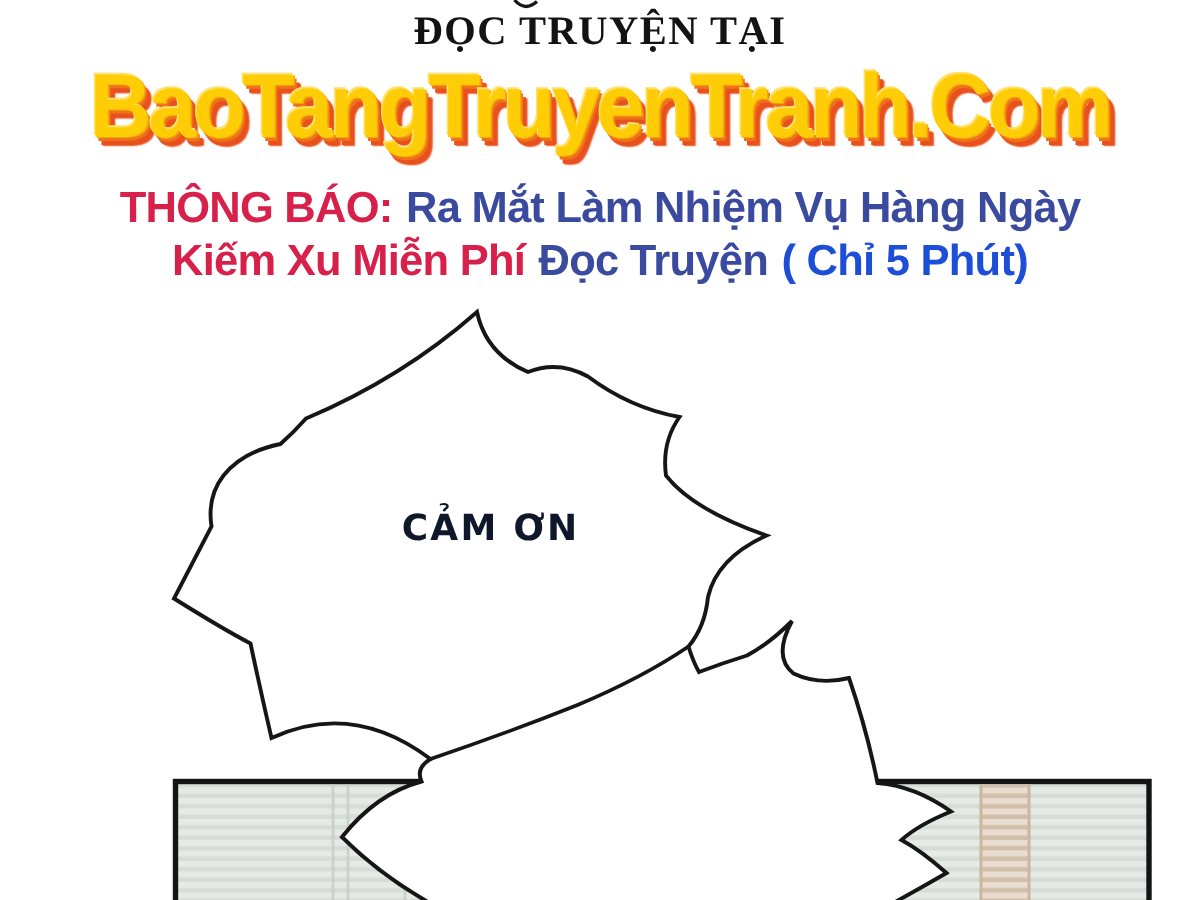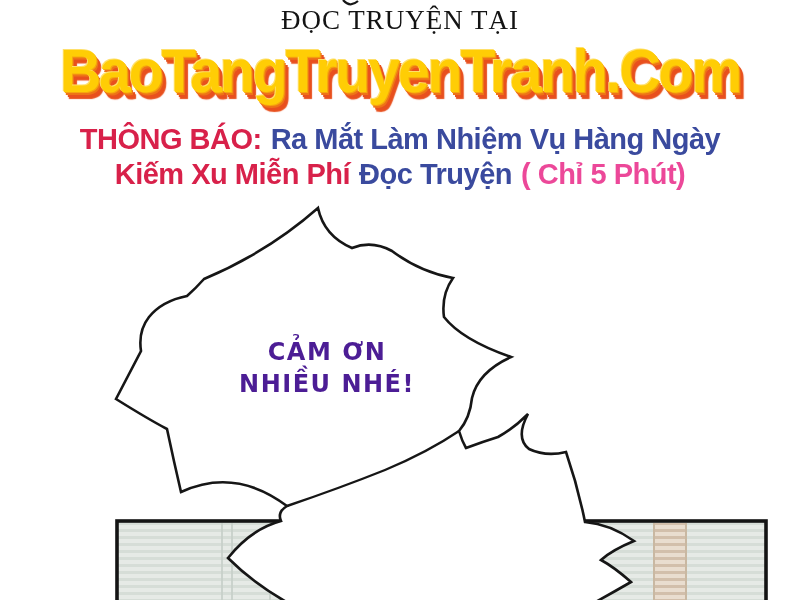--- a/index.html
+++ b/index.html
@@ -2,21 +2,21 @@
 <html><head>
 <meta charset="utf-8">
 <style>
   html,body{margin:0;padding:0;background:#ffffff;}
   #page{position:relative;width:800px;height:600px;background:#ffffff;overflow:hidden;
         font-family:"Liberation Sans",sans-serif;}
 
   
   .read-at{
     position:absolute;top:5px;left:0;width:100%;text-align:center;
-    font-family:"Liberation Serif",serif;font-size:27px;font-weight:400;
+    font-family:"Liberation Serif",serif;font-size:27px;font-weight:700;
     letter-spacing:1px;color:#131313;white-space:nowrap;
   }
   .site-title{
     position:absolute;top:36px;left:50%;transform:translateX(-50%) scaleY(1.06);
     transform-origin:top center;
     font-family:"Liberation Sans",sans-serif;font-weight:800;font-size:57px;
     letter-spacing:-2px;white-space:nowrap;
     color:#ffcd05;
     text-shadow:-1px -1px 0 #ffe06a,
                  1px 1px 0 #f6a60e,
@@ -28,41 +28,41 @@
     position:absolute;left:0;width:100%;text-align:center;
     font-weight:700;font-size:29px;line-height:33px;white-space:nowrap;
     letter-spacing:-0.5px;
   }
   .notice-1{top:123px;}
   .notice-2{top:158px;}
   .notice .gap{display:inline-block;width:9px;}
 
   
   .bubble-text{
-    position:absolute;text-align:center;color:#4c1d95;
+    position:absolute;text-align:center;color:#0f172a;
     font-family:"DejaVu Sans",sans-serif;font-weight:700;white-space:nowrap;
     transform:translateX(-50%);
   }
   .shout-text{left:327px;top:336px;font-size:24px;line-height:32px;letter-spacing:1.5px;}
   .reply-text{left:448px;top:524px;font-size:24px;line-height:36px;letter-spacing:1.5px;}
 
   svg{position:absolute;left:0;top:0;}
 </style>
 </head>
 <body>
 
 <div id="page">
 
   <div class="read-at">ĐỌC TRUYỆN TẠI</div>
 
   <div class="site-title" style="color: rgb(255, 205, 5);">BaoTangTruyenTranh.Com</div>
 
   <div class="notice notice-1"><span style="color: rgb(216, 33, 74);">THÔNG BÁO:</span><span class="gap"></span><span style="color: rgb(58, 74, 158);">Ra Mắt Làm Nhiệm Vụ Hàng Ngày</span></div>
 
-  <div class="notice notice-2"><span style="color: rgb(216, 33, 74); text-align: center;">Kiếm Xu Miễn Phí</span><span class="gap"></span><span style="color: rgb(58, 74, 158); margin-top: 43px;">Đọc Truyện</span><span class="gap"></span><span style="color: #ec4899;">( Chỉ 5 Phút)</span></div>
+  <div class="notice notice-2"><span style="color: rgb(216, 33, 74); text-align: center;">Kiếm Xu Miễn Phí</span><span class="gap"></span><span style="color: rgb(58, 74, 158); margin-top: 43px;">Đọc Truyện</span><span class="gap"></span><span style="color: #1d4ed8;">( Chỉ 5 Phút)</span></div>
 
   <svg width="800" height="600" viewBox="0 0 800 600">
     <defs>
       <pattern id="stripeA" width="8" height="7" patternUnits="userSpaceOnUse">
         <rect width="8" height="7" fill="#e6eae6"></rect>
         <rect y="4" width="8" height="3" fill="#d6ddd7"></rect>
       </pattern>
       <pattern id="stripeB" width="8" height="7" patternUnits="userSpaceOnUse">
         <rect width="8" height="7" fill="#e9ddcf"></rect>
         <rect y="4" width="8" height="3" fill="#d2bfab"></rect>
@@ -118,16 +118,15 @@
              Q 162 301 187 296
              Q 196 288 204 279
              Q 268 252 318 208
              Z"></path>
 
     <path fill="none" stroke="#161616" stroke-width="2.4" d="M 287 506 Q 340 488 385 470 Q 428 452 459 431"></path>
   </svg>
 
   <div class="bubble-text shout-text">
     <div>CẢM ƠN</div>
-    <div>NHIỀU NHÉ!</div>
   </div>
 
 </div>
 
 </body></html>

